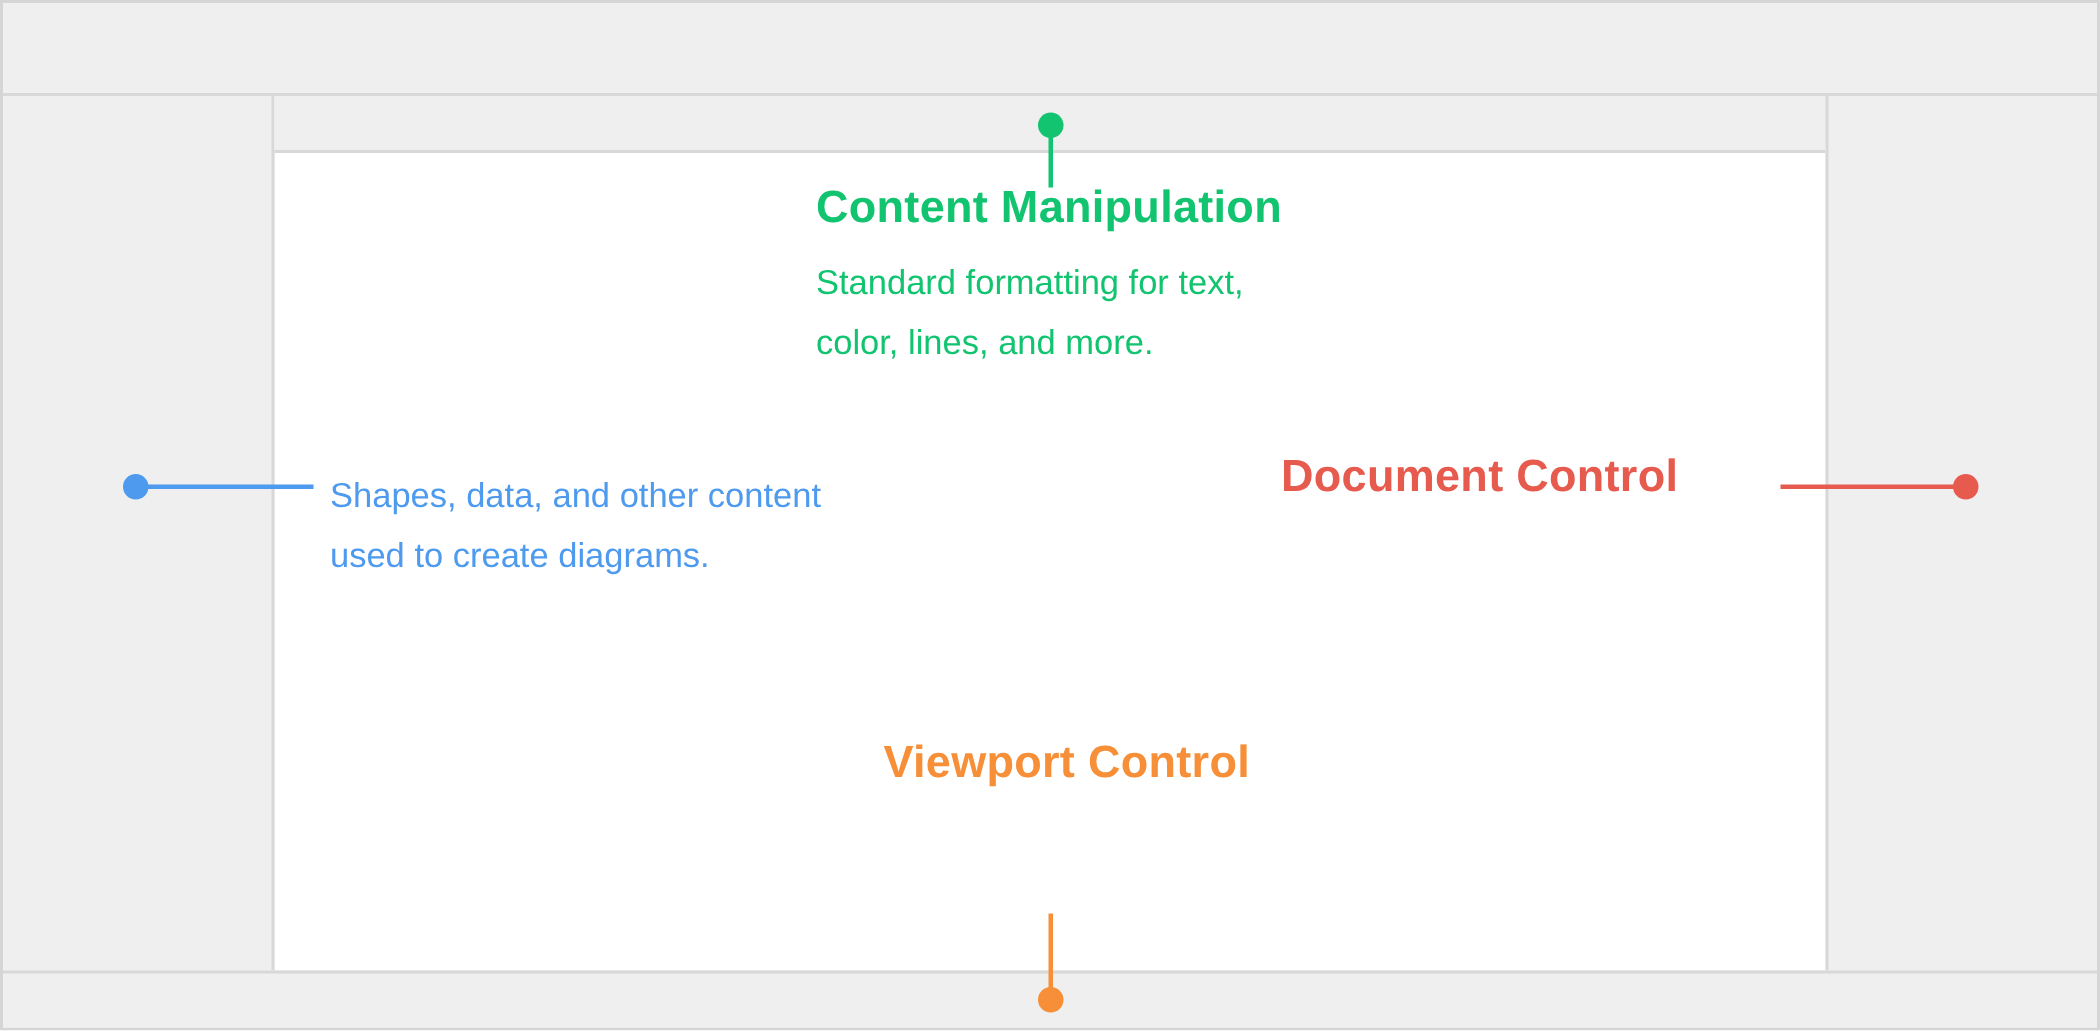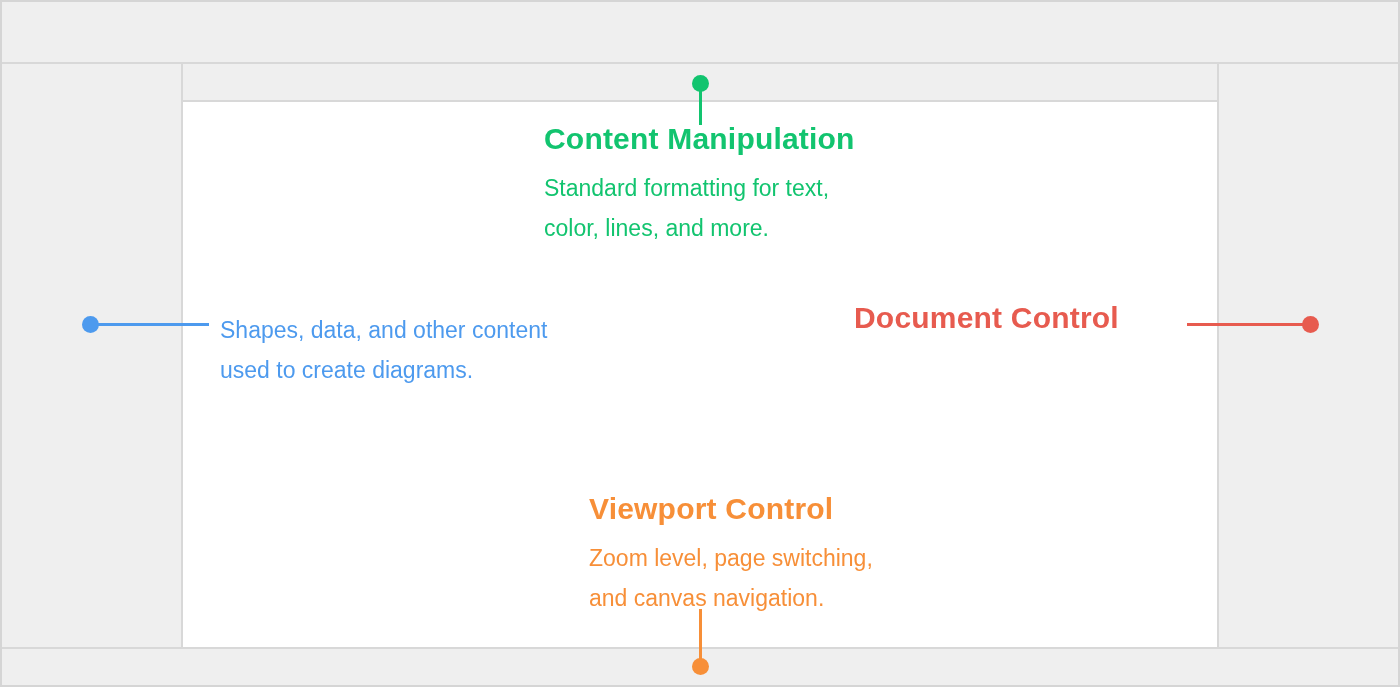--- a/index.html
+++ b/index.html
@@ -113,18 +113,16 @@
     <div class="text">
       <h2>Document Control</h2>
     </div>
   </div>
 
   <div class="callout callout-bottom" style="--accent: #f78f38;">
     <span class="dot"></span>
     <span class="connector"></span>
     <div class="text">
       <h2>Viewport Control</h2>
-      <p>Zoom level, page switching,
-and canvas navigation.</p>
     </div>
   </div>
 
 </div>
 
 </body></html>

